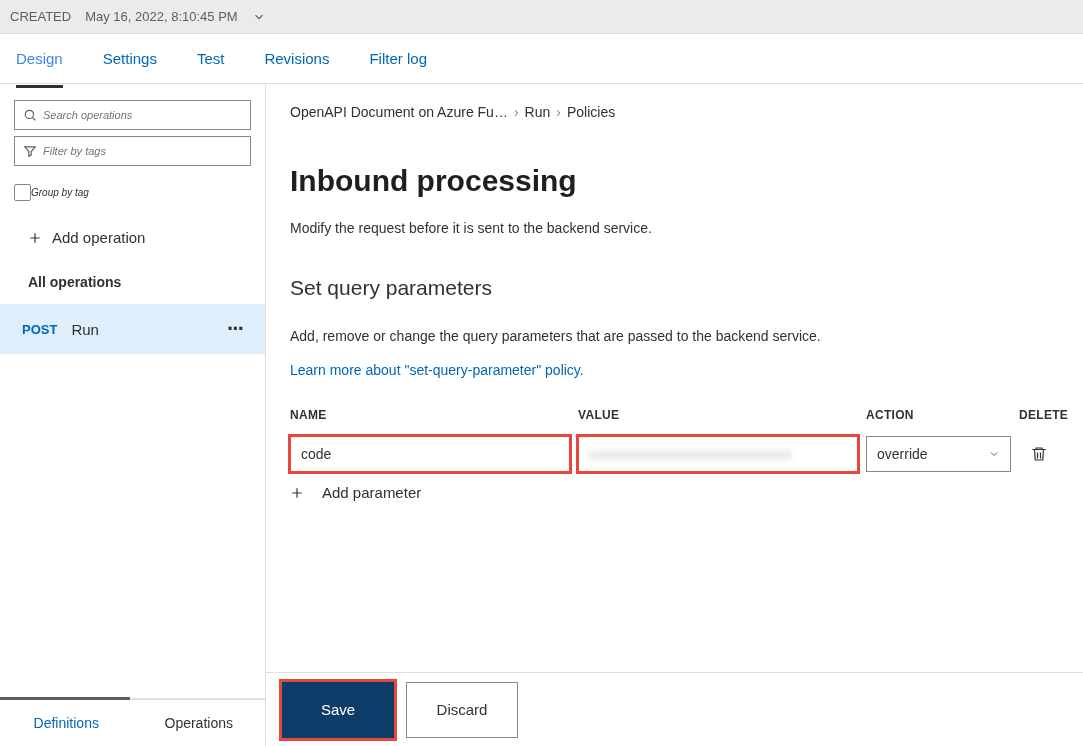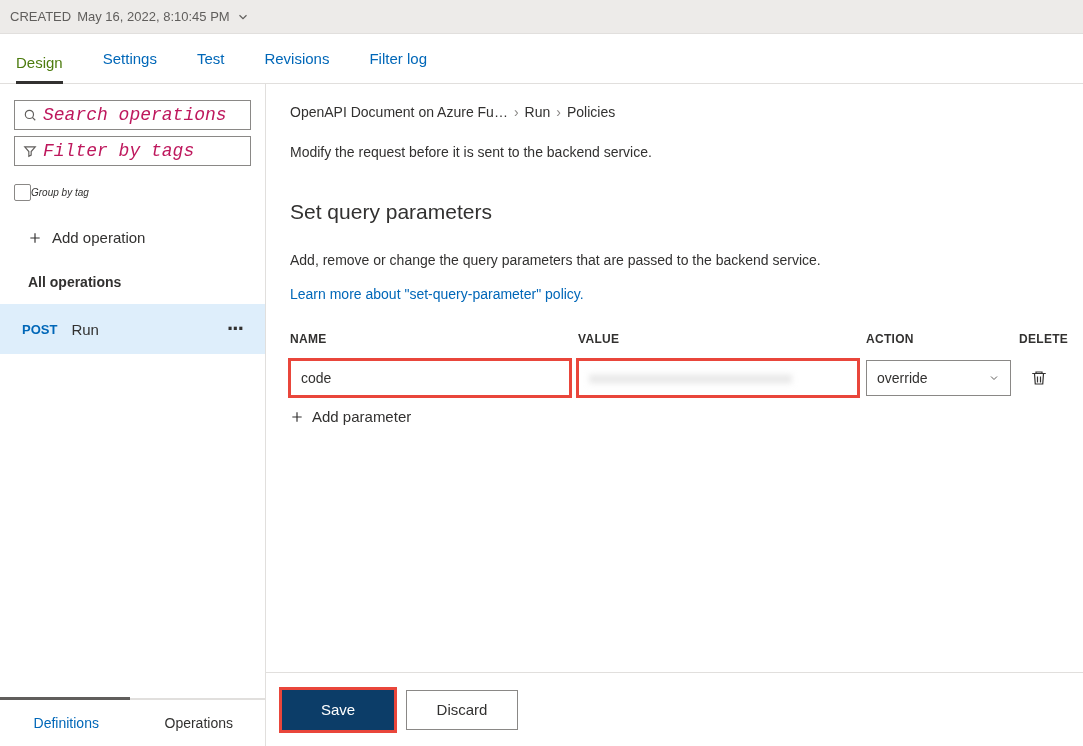--- a/index.html
+++ b/index.html
@@ -1,37 +1,37 @@
 <!DOCTYPE html>
 <html><head>
 <meta charset="utf-8">
 <style>
   * { box-sizing: border-box; margin: 0; padding: 0; }
   html, body { width: 1083px; height: 746px; font-family: "Segoe UI", Arial, sans-serif; font-size: 14px; color: #323130; background: #fff; overflow: hidden; }
 
   
   .rev-bar { height: 34px; background: #edebe9; border-bottom: 1px solid #e1dfdd; display: flex; align-items: stretch; }
   .rev-badge { background: #0c5fa8; color: #fff; font-weight: 600; font-size: 13px; padding: 0 14px; display: flex; align-items: center; }
-  .rev-meta { padding: 0 10px; display: flex; align-items: center; font-size: 13px; color: #605e5c; gap: 6px; }
+  .rev-meta { padding: 0 10px; display: flex; align-items: center; font-size: 13px; color: #605e5c; gap: 14px; }
   .rev-meta svg { color: #605e5c; }
 
   
   .tab-strip { height: 50px; border-bottom: 1px solid #e1dfdd; display: flex; align-items: center; gap: 40px; padding: 0 16px; }
   .tab { color: #0067b8; font-size: 15px; cursor: pointer; padding: 6px 0; }
-  .tab.active { color: #4d7c0f; font-weight: 400; border-bottom: 3px solid #323130; padding-bottom: 10px; margin-bottom: -14px; }
+  .tab.active { color: #3b82f6; font-weight: 400; border-bottom: 3px solid #323130; padding-bottom: 18px; margin-bottom: -14px; }
 
   
   .body { display: flex; height: calc(100% - 84px); }
   .left-pane { width: 284px; border-right: 1px solid #e1dfdd; display: flex; flex-direction: column; }
   .right-pane { flex: 1; display: flex; flex-direction: column; }
 
   
   .search-area { padding: 16px 14px 6px; }
   .text-input { width: 100%; height: 30px; border: 1px solid #8a8886; padding: 0 8px; display: flex; align-items: center; gap: 6px; background: #fff; margin-bottom: 6px; }
-  .text-input .placeholder { color: #be185d; font-style: italic; font-size: 18px; flex: 1; font-family: Liberation Mono, monospace; }
+  .text-input .placeholder { color: #737373; font-style: italic; font-size: 11px; flex: 1; }
   .text-input svg { flex-shrink: 0; }
   .group-row { display: flex; align-items: center; padding: 6px 14px 14px; font-size: 10px; font-style: italic; }
   .group-row .chk { width: 17px; height: 17px; border: 1px solid #8a8886; border-radius: 2px; }
 
   .add-op { padding: 14px 28px; display: flex; align-items: center; gap: 10px; font-size: 15px; cursor: pointer; }
 
   .all-ops { padding: 14px 28px; font-weight: 600; font-size: 14px; }
 
   .op-item { background: #deeefb; display: flex; align-items: center; padding: 12px 22px; gap: 14px; cursor: pointer; }
   .op-method { color: #0067b8; font-weight: 700; font-size: 13px; }
@@ -58,25 +58,25 @@
   .param-table { width: 100%; }
   .param-head, .param-row, .param-add { display: grid; grid-template-columns: 280px 280px 145px 40px; gap: 8px; align-items: center; }
   .param-head { font-weight: 700; font-size: 12px; letter-spacing: 0.3px; padding: 8px 0 14px; margin-top: 12px; }
   .cell-input { height: 36px; border: 1px solid #8a8886; padding: 0 10px; display: flex; align-items: center; font-size: 14px; background: #fff; }
   .highlight { outline: 3px solid #e9463b; outline-offset: -1px; }
   .blur { filter: blur(3px); color: #bbb; }
   .select { height: 36px; border: 1px solid #8a8886; padding: 0 10px; display: flex; align-items: center; justify-content: space-between; font-size: 14px; background: #fff; }
   .trash { display: flex; align-items: center; justify-content: center; cursor: pointer; }
 
   .param-add { padding-top: 12px; }
-  .add-param-btn { grid-column: 1; display: flex; align-items: center; gap: 8px; font-size: 15px; cursor: pointer; }
+  .add-param-btn { grid-column: 1; display: flex; align-items: center; gap: 18px; font-size: 15px; cursor: pointer; }
 
   
   .footer { border-top: 1px solid #e1dfdd; height: 74px; display: flex; align-items: center; padding: 0 16px; gap: 12px; }
-  .btn { height: 40px; min-width: 112px; display: flex; align-items: center; justify-content: center; font-size: 15px; border: 1px solid #8a8886; background: #fff; cursor: pointer; }
+  .btn { height: 56px; min-width: 112px; display: flex; align-items: center; justify-content: center; font-size: 15px; border: 1px solid #8a8886; background: #fff; cursor: pointer; }
   .btn.primary { background: #0c3d68; color: #fff; border-color: #0c3d68; outline: 3px solid #e9463b; outline-offset: 0; }
 
   svg { display: block; }
 </style>
 </head>
 <body>
 
 <div class="rev-bar">
   <div class="rev-meta">
     <span>CREATED</span>
@@ -144,20 +144,21 @@
   <div class="right-pane">
     <div class="breadcrumb">
       <span>OpenAPI Document on Azure Fu…</span>
       <span class="sep">›</span>
       <span>Run</span>
       <span class="sep">›</span>
       <span>Policies</span>
     </div>
 
     <div class="main-content">
+      <h1>Inbound processing</h1>
       <p class="sub">Modify the request before it is sent to the backend service.</p>
 
       <h2>Set query parameters</h2>
       <p class="desc">Add, remove or change the query parameters that are passed to the backend service.</p>
       <p class="learn">Learn more about "set-query-parameter" policy.</p>
 
       <div class="param-table">
         <div class="param-head">
           <span>NAME</span>
           <span>VALUE</span>

